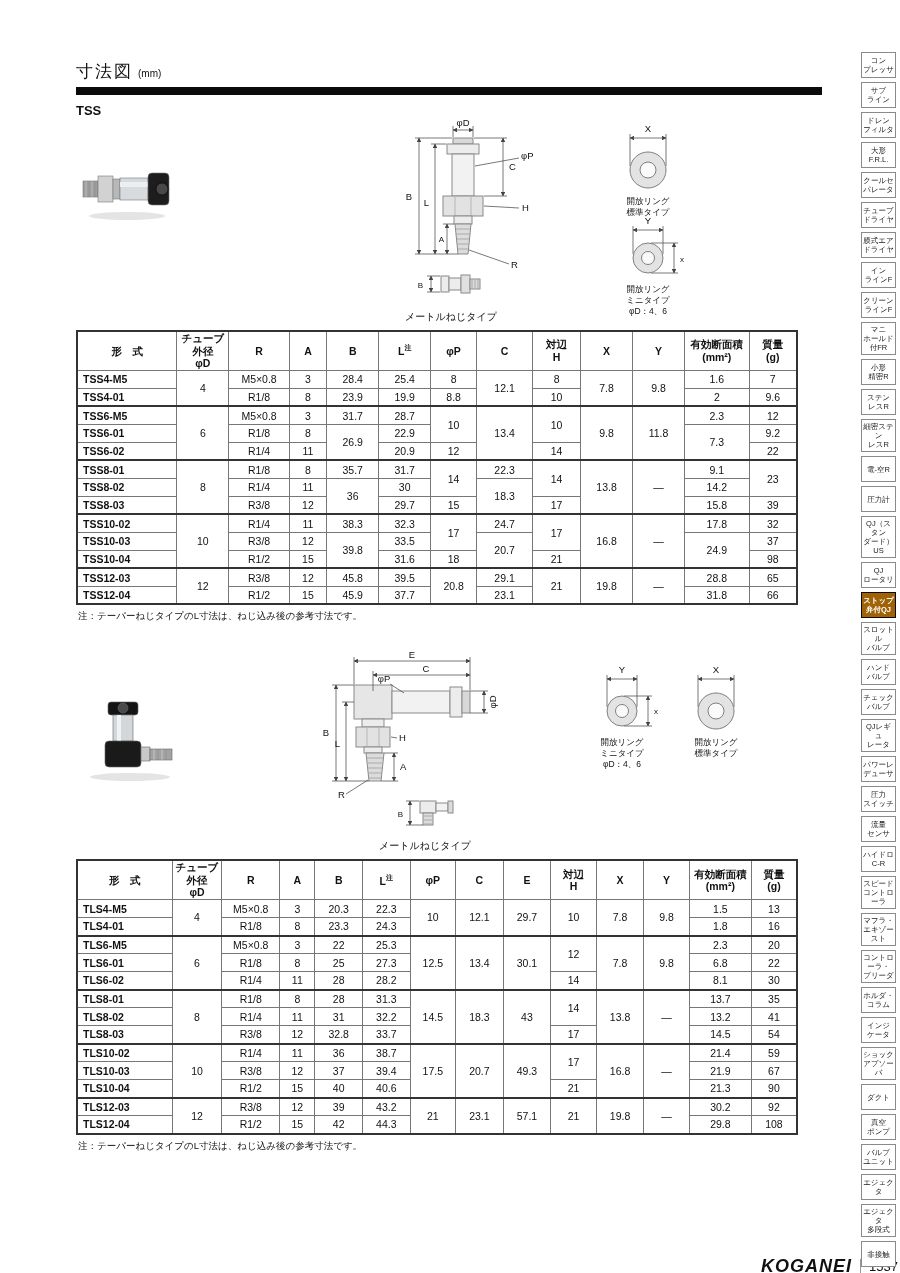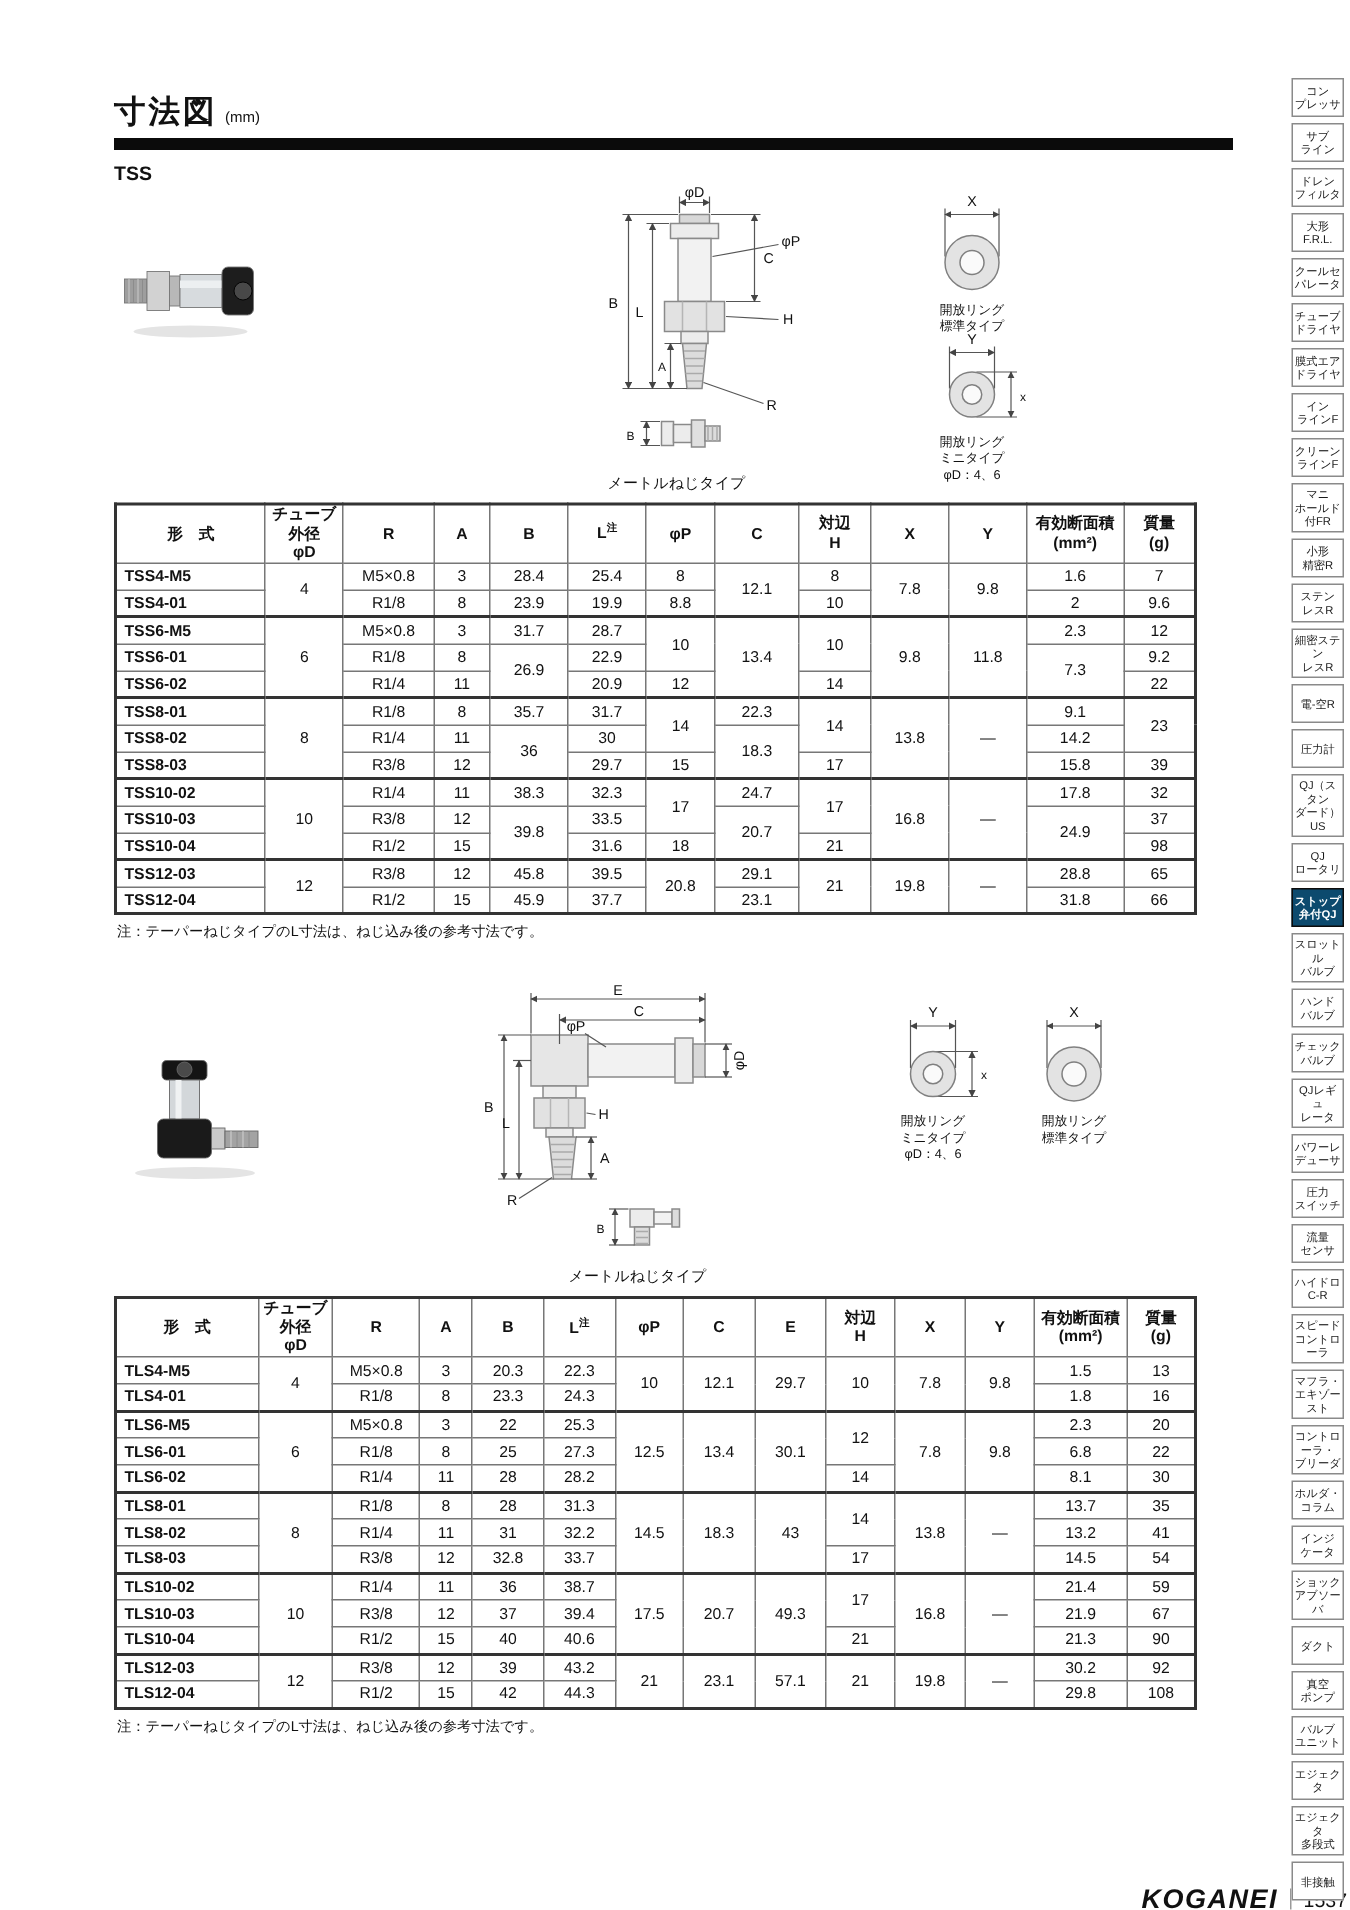--- a/index.html
+++ b/index.html
@@ -1,21 +1,21 @@
 <!DOCTYPE html>
 <html><head>
 <meta charset="utf-8">
 <style>
   * { margin:0; padding:0; box-sizing:border-box; }
   html,body { width:900px; height:1273px; }
   body { background:#fff; font-family:"Liberation Sans","DejaVu Sans",sans-serif; color:#111; position:relative; overflow:hidden; }
   .page { position:absolute; inset:0; }
   .main { position:absolute; left:76px; top:60px; width:746px; }
   .page-header { display:flex; align-items:baseline; gap:5px; }
-  .ptitle { font-size:21px; font-weight:bold; letter-spacing:2px; }
+  .ptitle { font-size:17px; font-weight:normal; letter-spacing:2px; }
   .punit { font-size:10px; }
   .blackbar { height:8px; background:#0b0b0b; margin:4px 0 8px; }
   section { margin-bottom:24px; }
   .sec-title { font-size:14px; font-weight:bold; letter-spacing:1px; }
   .sec-model { font-size:13px; font-weight:bold; margin-top:1px; }
   .fig-row { display:flex; align-items:flex-start; height:212px; }
   .sec-tss .photo { margin:36px 0 0 4px; }
   .sec-tss .draw  { margin-left:148px; }
   .sec-tss .rings { margin-left:30px; margin-top:4px; }
   .sec-tls .photo { margin:52px 0 0 4px; }
@@ -27,21 +27,21 @@
   .spec td.model { text-align:left; font-weight:bold; padding-left:5px; }
   .spec sup { font-size:7px; vertical-align:super; }
   .spec tr.g td { border-top:2px solid #333; }
   .note { font-size:9.5px; margin:5px 0 0 2px; }
   .footer { position:absolute; left:76px; top:1196px; width:746px; display:flex; justify-content:flex-end; align-items:center; gap:8px; }
   .brand { font-size:18px; font-weight:bold; font-style:italic; letter-spacing:1px; }
   .fdiv { width:1px; height:16px; background:#999; }
   .pageno { font-size:13px; }
   .sidebar { position:absolute; right:4px; top:52px; width:35px; display:flex; flex-direction:column; gap:4px; }
   .tab { min-height:26px; border:1px solid #8a8a8a; background:#fff; color:#1a1a1a; font-size:7.5px; line-height:9px; display:flex; align-items:center; justify-content:center; text-align:center; white-space:pre-line; padding:2px 1px; cursor:pointer; }
-  .tab.active { background:#0c4a6e; color:#fff; border-color:#0c0c0c; font-weight:bold; }
+  .tab.active { background:#a16207; color:#fff; border-color:#0c0c0c; font-weight:bold; }
   svg text { font-family:"Liberation Sans","DejaVu Sans",sans-serif; font-size:9.5px; fill:#111; }
   svg text.jp { font-size:8.5px; }
   svg text.dim2 { font-size:8px; }
   svg text.cap { font-size:10px; }
 </style>
 </head>
 <body>
 
 <div class="page">
   <div class="main">

